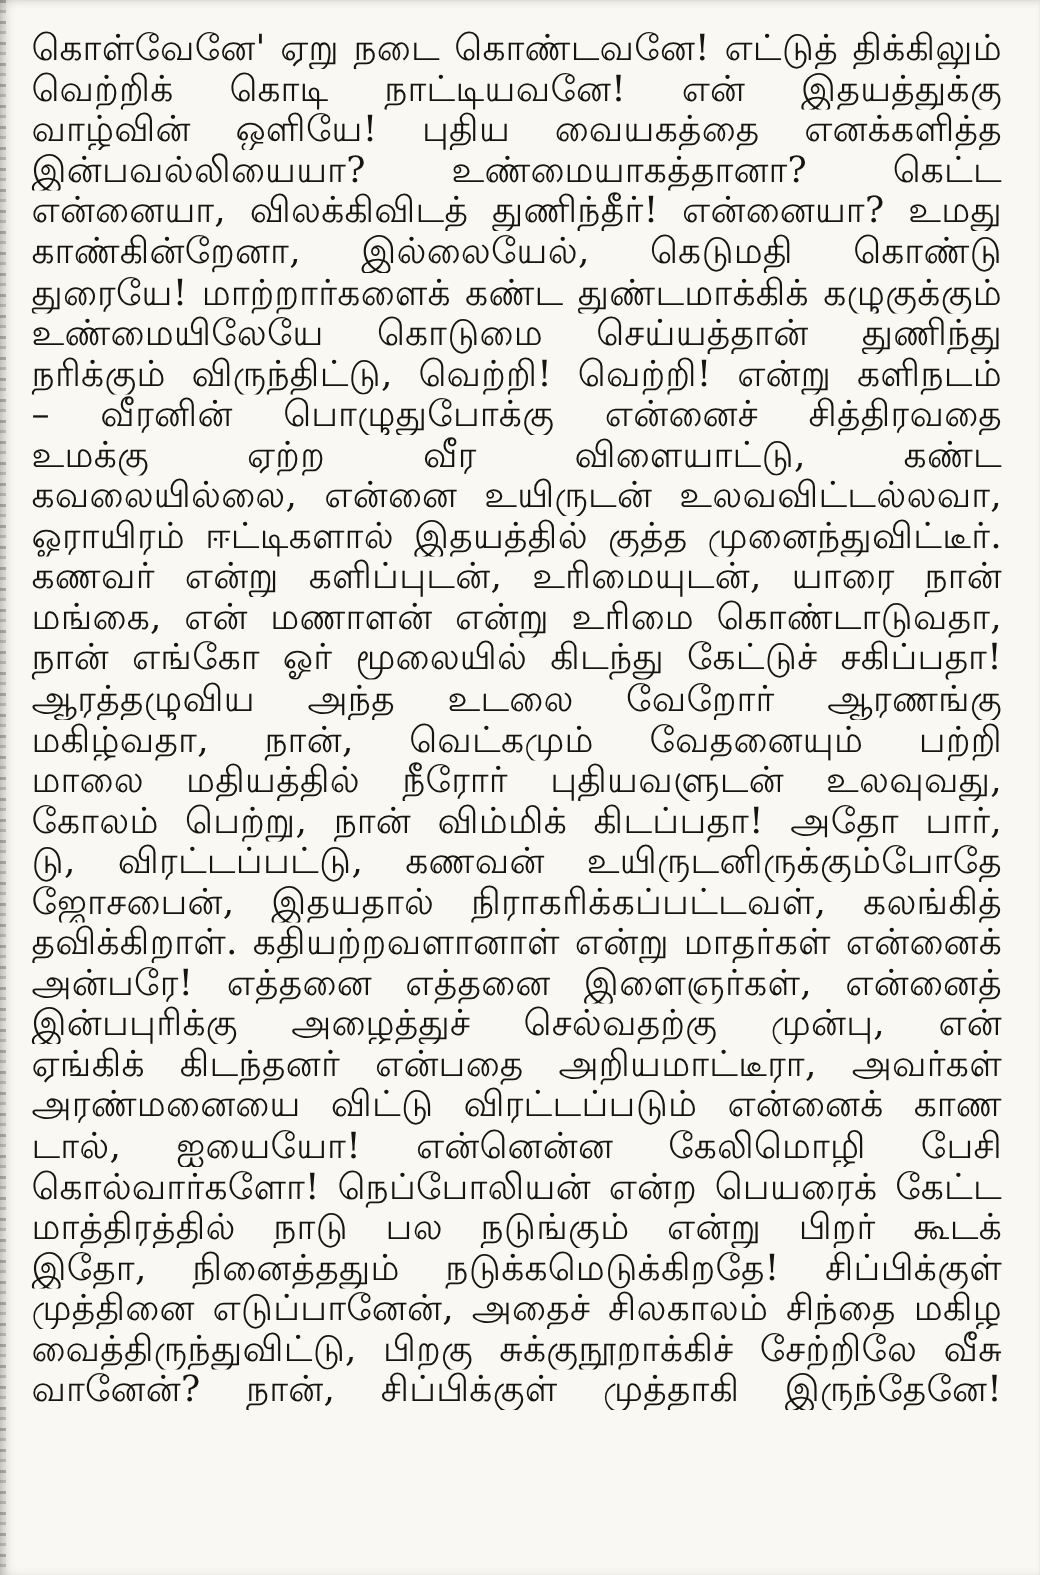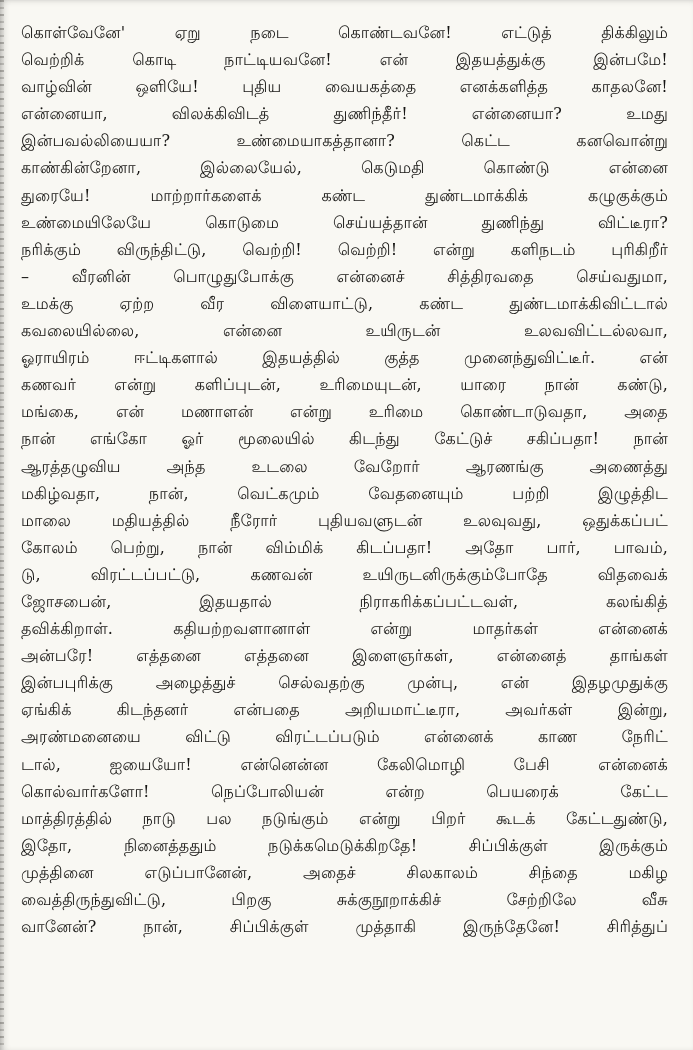--- a/index.html
+++ b/index.html
@@ -33,42 +33,42 @@
       rgba(60,58,52,.35) 0 2px,
       rgba(60,58,52,.05) 2px 7px,
       rgba(60,58,52,.25) 7px 9px,
       rgba(60,58,52,.02) 9px 14px
     );
   }
   .text-body {
     width: 100%;
   }
   .line {
-    font-size: 16px;
+    font-size: 24px;
     line-height: 27.1px;
     height: 27.1px;
     white-space: normal;
     text-align: justify;
     text-align-last: justify;
     -moz-text-align-last: justify;
     word-spacing: 1px;
     letter-spacing: 0.2px;
     overflow: hidden;
   }
 </style>
 </head>
 <body>
 
 <div class="page" style="background: rgb(249, 248, 243); color: rgb(22, 21, 19);">
   <div class="text-body">
       <div class="line">கொள்வேனே' ஏறு நடை கொண்டவனே! எட்டுத் திக்கிலும்</div>
       <div class="line">வெற்றிக் கொடி நாட்டியவனே! என் இதயத்துக்கு இன்பமே!</div>
       <div class="line">வாழ்வின் ஒளியே! புதிய வையகத்தை எனக்களித்த காதலனே!</div>
+      <div class="line">இன்பவல்லியையா? உண்மையாகத்தானா? கெட்ட கனவொன்று</div>
       <div class="line">என்னையா, விலக்கிவிடத் துணிந்தீர்! என்னையா? உமது</div>
-      <div class="line">இன்பவல்லியையா? உண்மையாகத்தானா? கெட்ட கனவொன்று</div>
       <div class="line">காண்கின்றேனா, இல்லையேல், கெடுமதி கொண்டு என்னை</div>
       <div class="line">துரையே! மாற்றார்களைக் கண்ட துண்டமாக்கிக் கழுகுக்கும்</div>
       <div class="line">உண்மையிலேயே கொடுமை செய்யத்தான் துணிந்து விட்டீரா?</div>
       <div class="line">நரிக்கும் விருந்திட்டு, வெற்றி! வெற்றி! என்று களிநடம் புரிகிறீர்</div>
       <div class="line">– வீரனின் பொழுதுபோக்கு என்னைச் சித்திரவதை செய்வதுமா,</div>
       <div class="line">உமக்கு ஏற்ற வீர விளையாட்டு, கண்ட துண்டமாக்கிவிட்டால்</div>
       <div class="line">கவலையில்லை, என்னை உயிருடன் உலவவிட்டல்லவா,</div>
       <div class="line">ஓராயிரம் ஈட்டிகளால் இதயத்தில் குத்த முனைந்துவிட்டீர். என்</div>
       <div class="line">கணவர் என்று களிப்புடன், உரிமையுடன், யாரை நான் கண்டு,</div>
       <div class="line">மங்கை, என் மணாளன் என்று உரிமை கொண்டாடுவதா, அதை</div>

